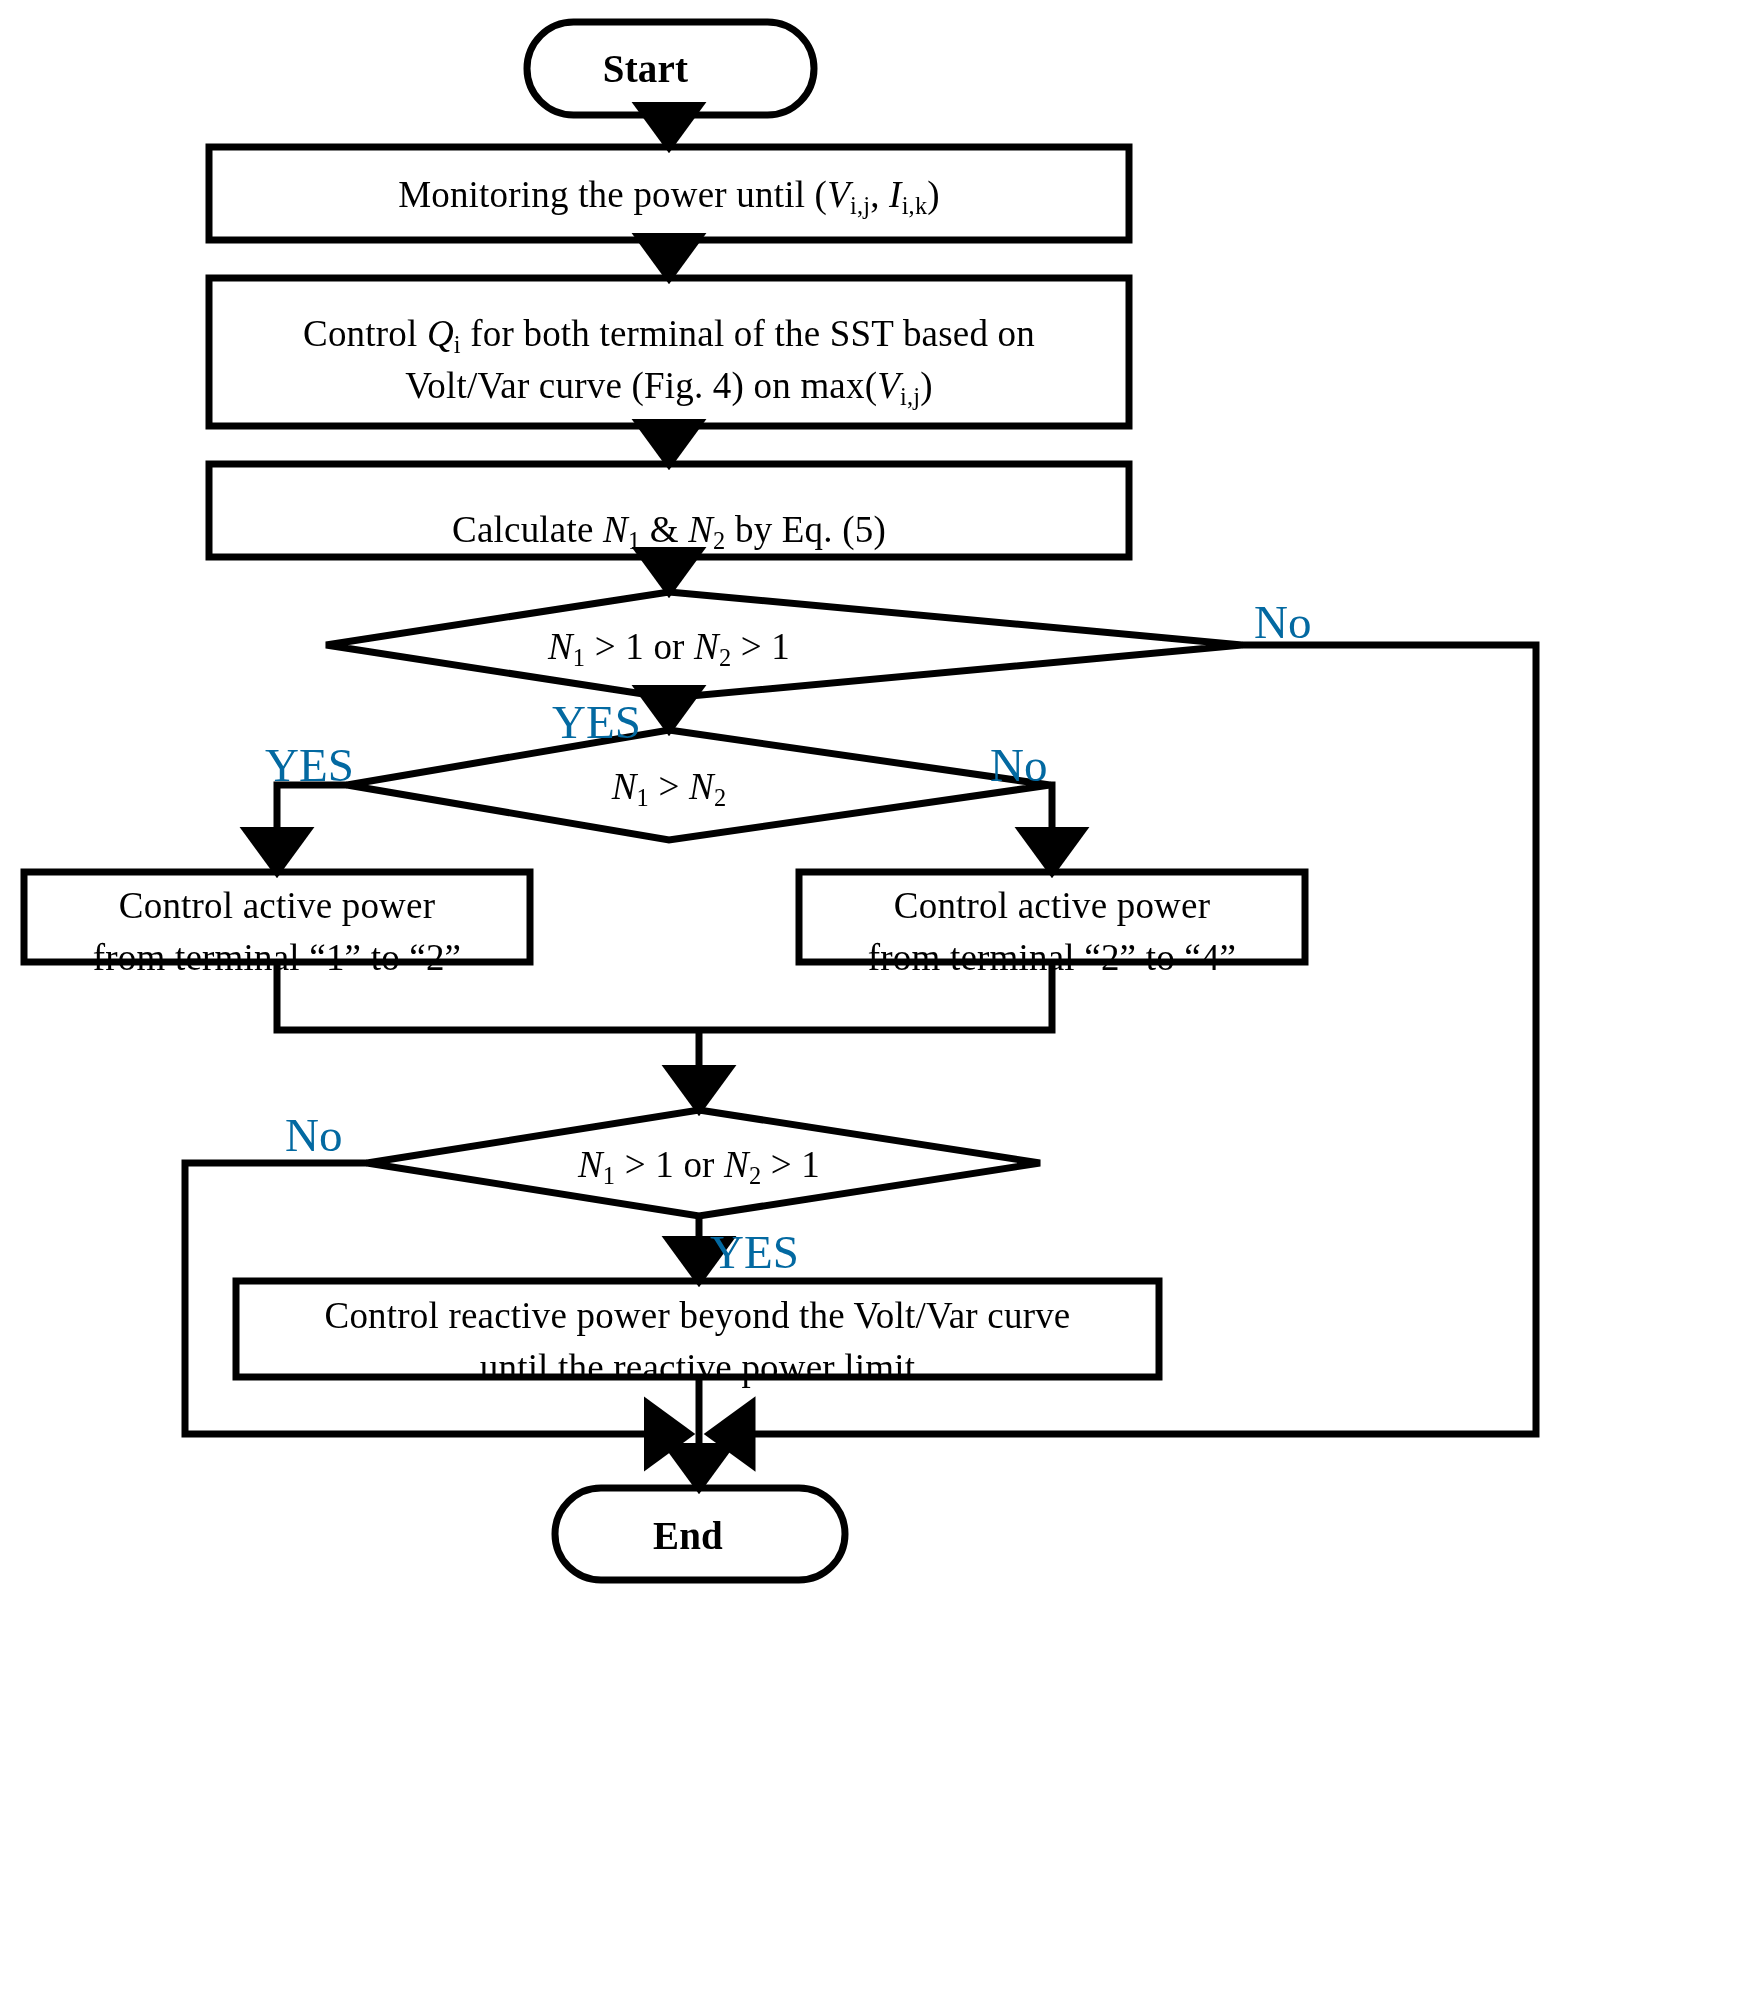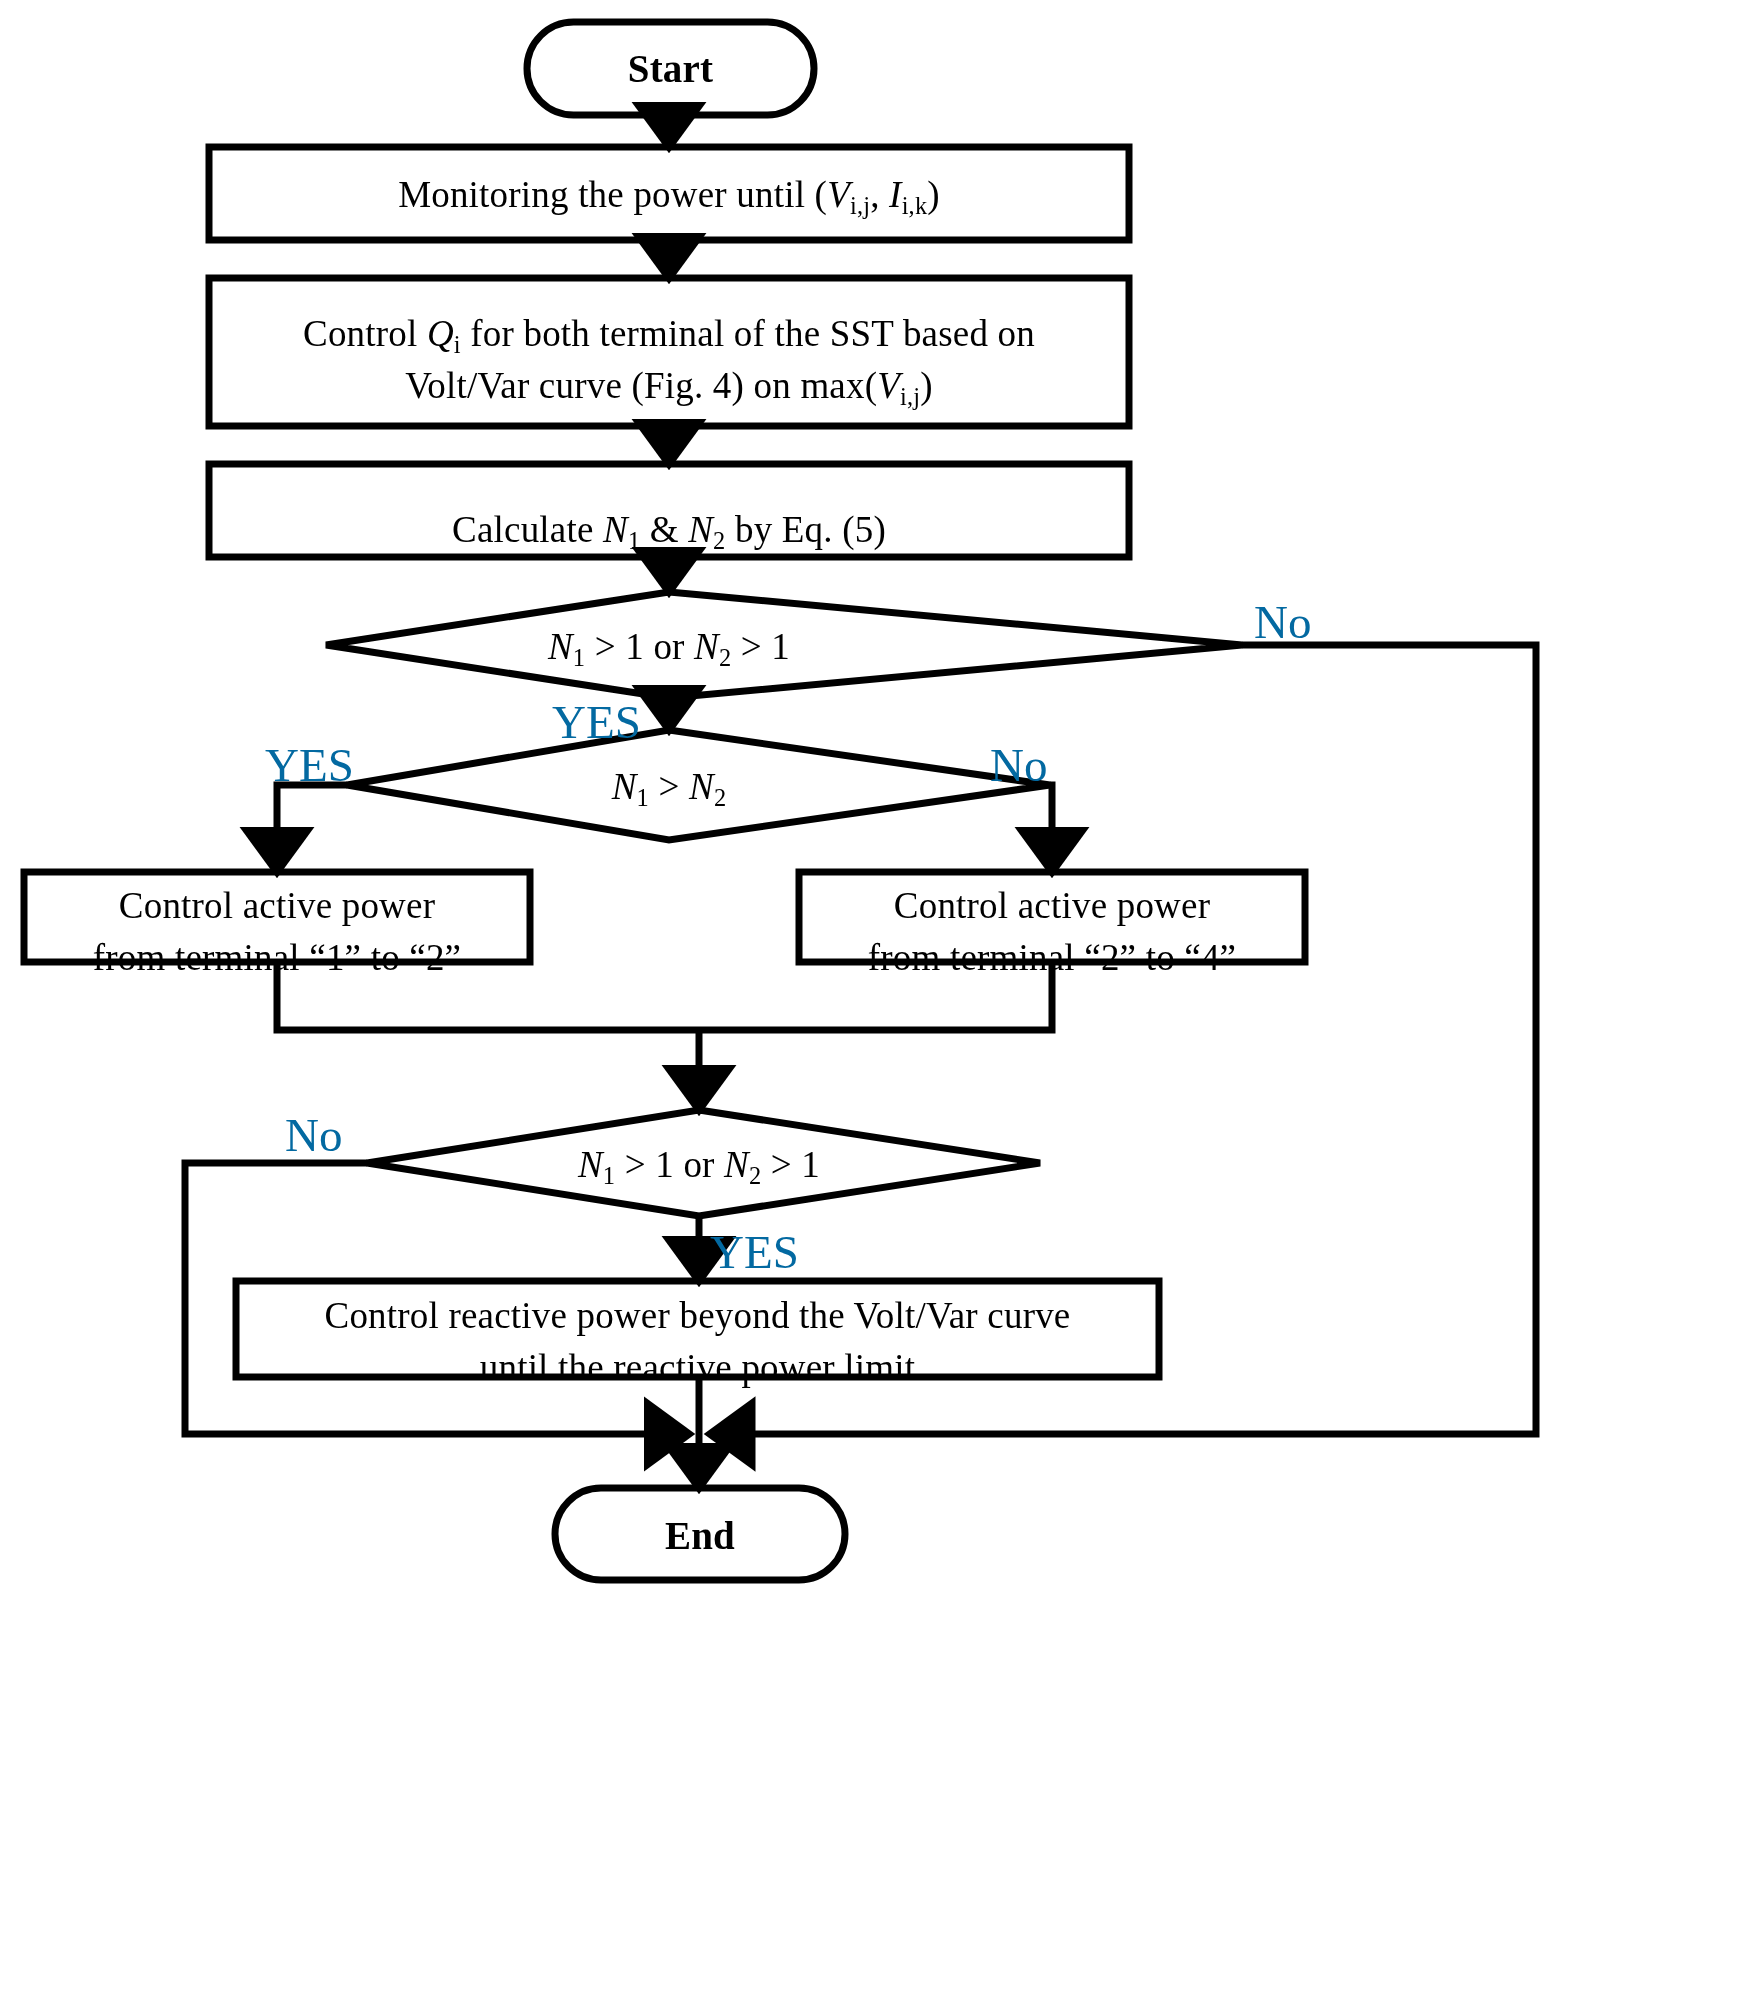--- a/index.html
+++ b/index.html
@@ -126,21 +126,21 @@
 
     <path class="conn" d="M367,1163 L185,1163 L185,1434 L682,1434" marker-end="url(#arw)"></path>
 
     <line class="conn" x1="699" y1="1216" x2="699" y2="1274" marker-end="url(#arw)"></line>
 
     <line class="conn" x1="699" y1="1377" x2="699" y2="1434"></line>
 
     <line class="conn" x1="699" y1="1434" x2="699" y2="1481" marker-end="url(#arw)"></line>
   </svg>
 
-  <div class="node-text terminal-text" style="left:527px; top:44px; width:287px;">Start</div>
+  <div class="node-text terminal-text" style="left:502px; top:44px; width:287px;">Start</div>
 
   <div class="node-text" style="left:209px; top:170px; width:920px;">
     <span>Monitoring the power until (</span><span class="var">V</span><sub>i,j</sub><span>, </span><span class="var">I</span><sub>i,k</sub><span>)</span>
   </div>
 
   <div class="node-text two-line" style="left:209px; top:300px; width:920px;margin-top:8px;">
     <div>
       <span>Control </span><span class="var">Q</span><sub>i</sub><span> for both terminal of the SST based on</span>
     </div>
     <div>
@@ -172,21 +172,21 @@
 
   <div class="node-text" style="left:459px; top:1140px; width:480px;">
     <span class="var">N</span><sub>1</sub><span> &gt; 1 or </span><span class="var">N</span><sub>2</sub><span> &gt; 1</span>
   </div>
 
   <div class="node-text two-line" style="left:236px; top:1290px; width:923px;">
     <div>Control reactive power beyond the Volt/Var curve</div>
     <div>until the reactive power limit</div>
   </div>
 
-  <div class="node-text terminal-text" style="left:555px; top:1511px; width:290px;">End</div>
+  <div class="node-text terminal-text" style="left:543px; top:1511px; width:290px;">End</div>
 
   <div class="edge-label" style="left:1254px; top:595px;">No</div>
 
   <div class="edge-label" style="left:552px; top:695px;">YES</div>
 
   <div class="edge-label" style="left:265px; top:738px;">YES</div>
 
   <div class="edge-label" style="left:990px; top:738px;">No</div>
 
   <div class="edge-label" style="left:285px; top:1108px;">No</div>

